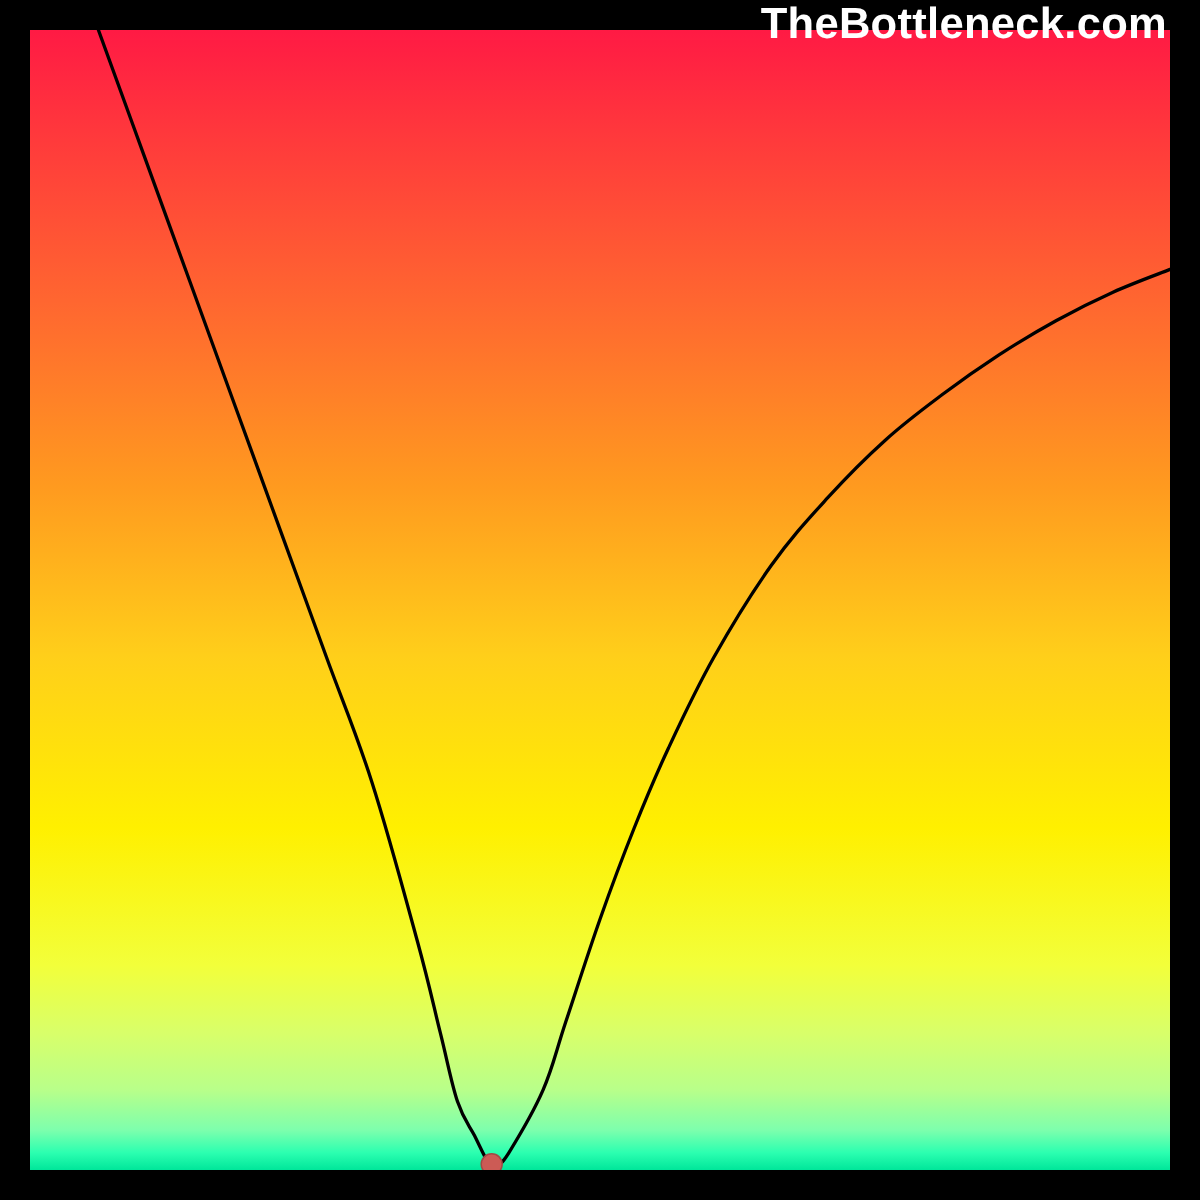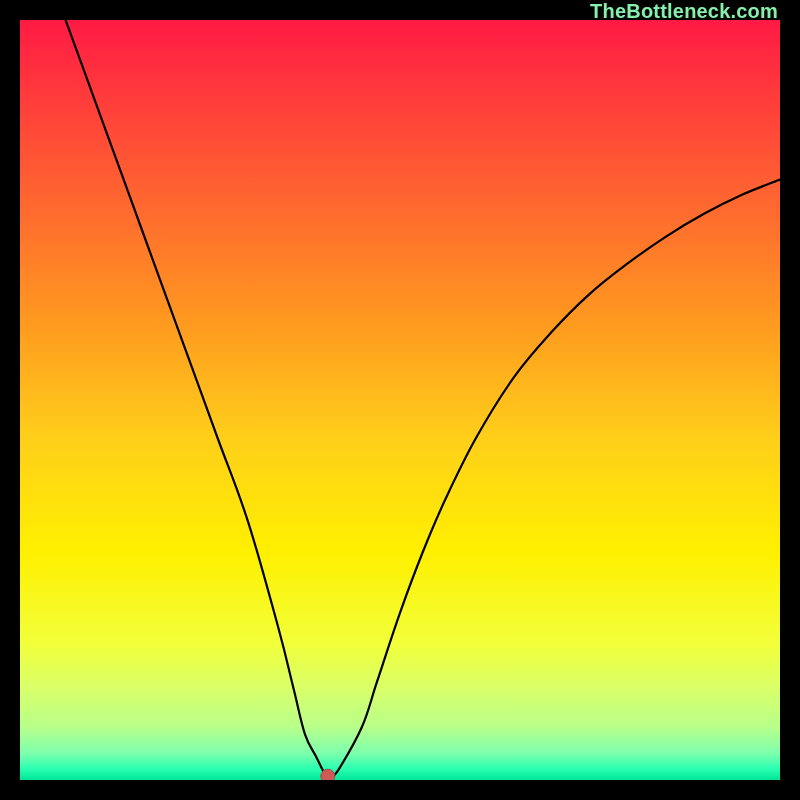--- a/index.html
+++ b/index.html
@@ -29,23 +29,23 @@
     position: absolute;
     left: 0;
     top: 0;
     width: 760px;
     height: 760px;
   }
   .watermark {
     position: absolute;
     top: 0px;
     right: 22px;
-    font-size: 20px;
+    font-size: 29px;
     font-weight: 600;
-    color: #86efac;
+    color: #ffffff;
     letter-spacing: 0.2px;
     text-align: right;
   }
   svg { display: block; }
 </style>
 </head>
 <body>
 
 <div class="stage">
   <div class="frame">

